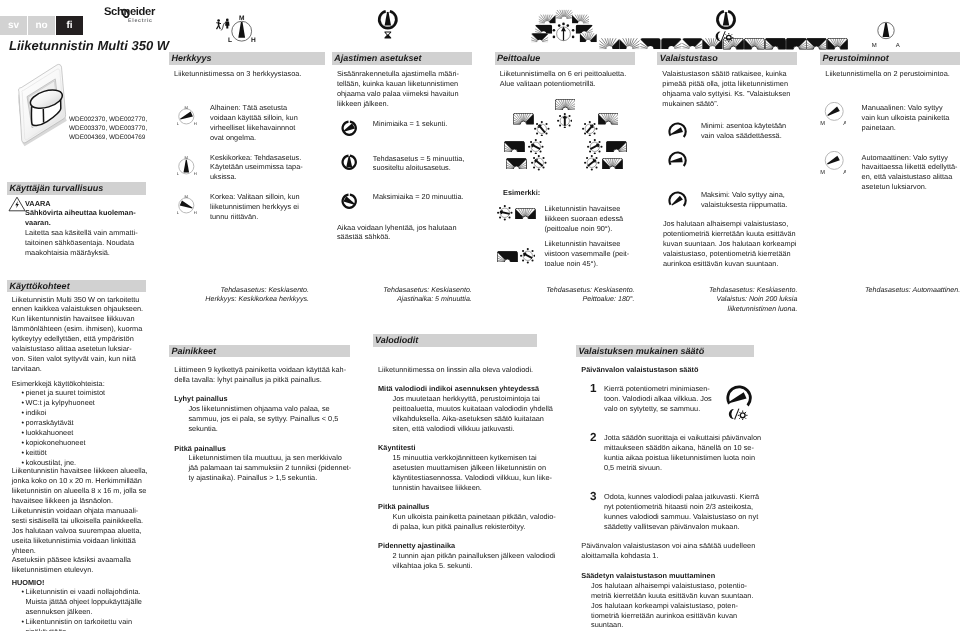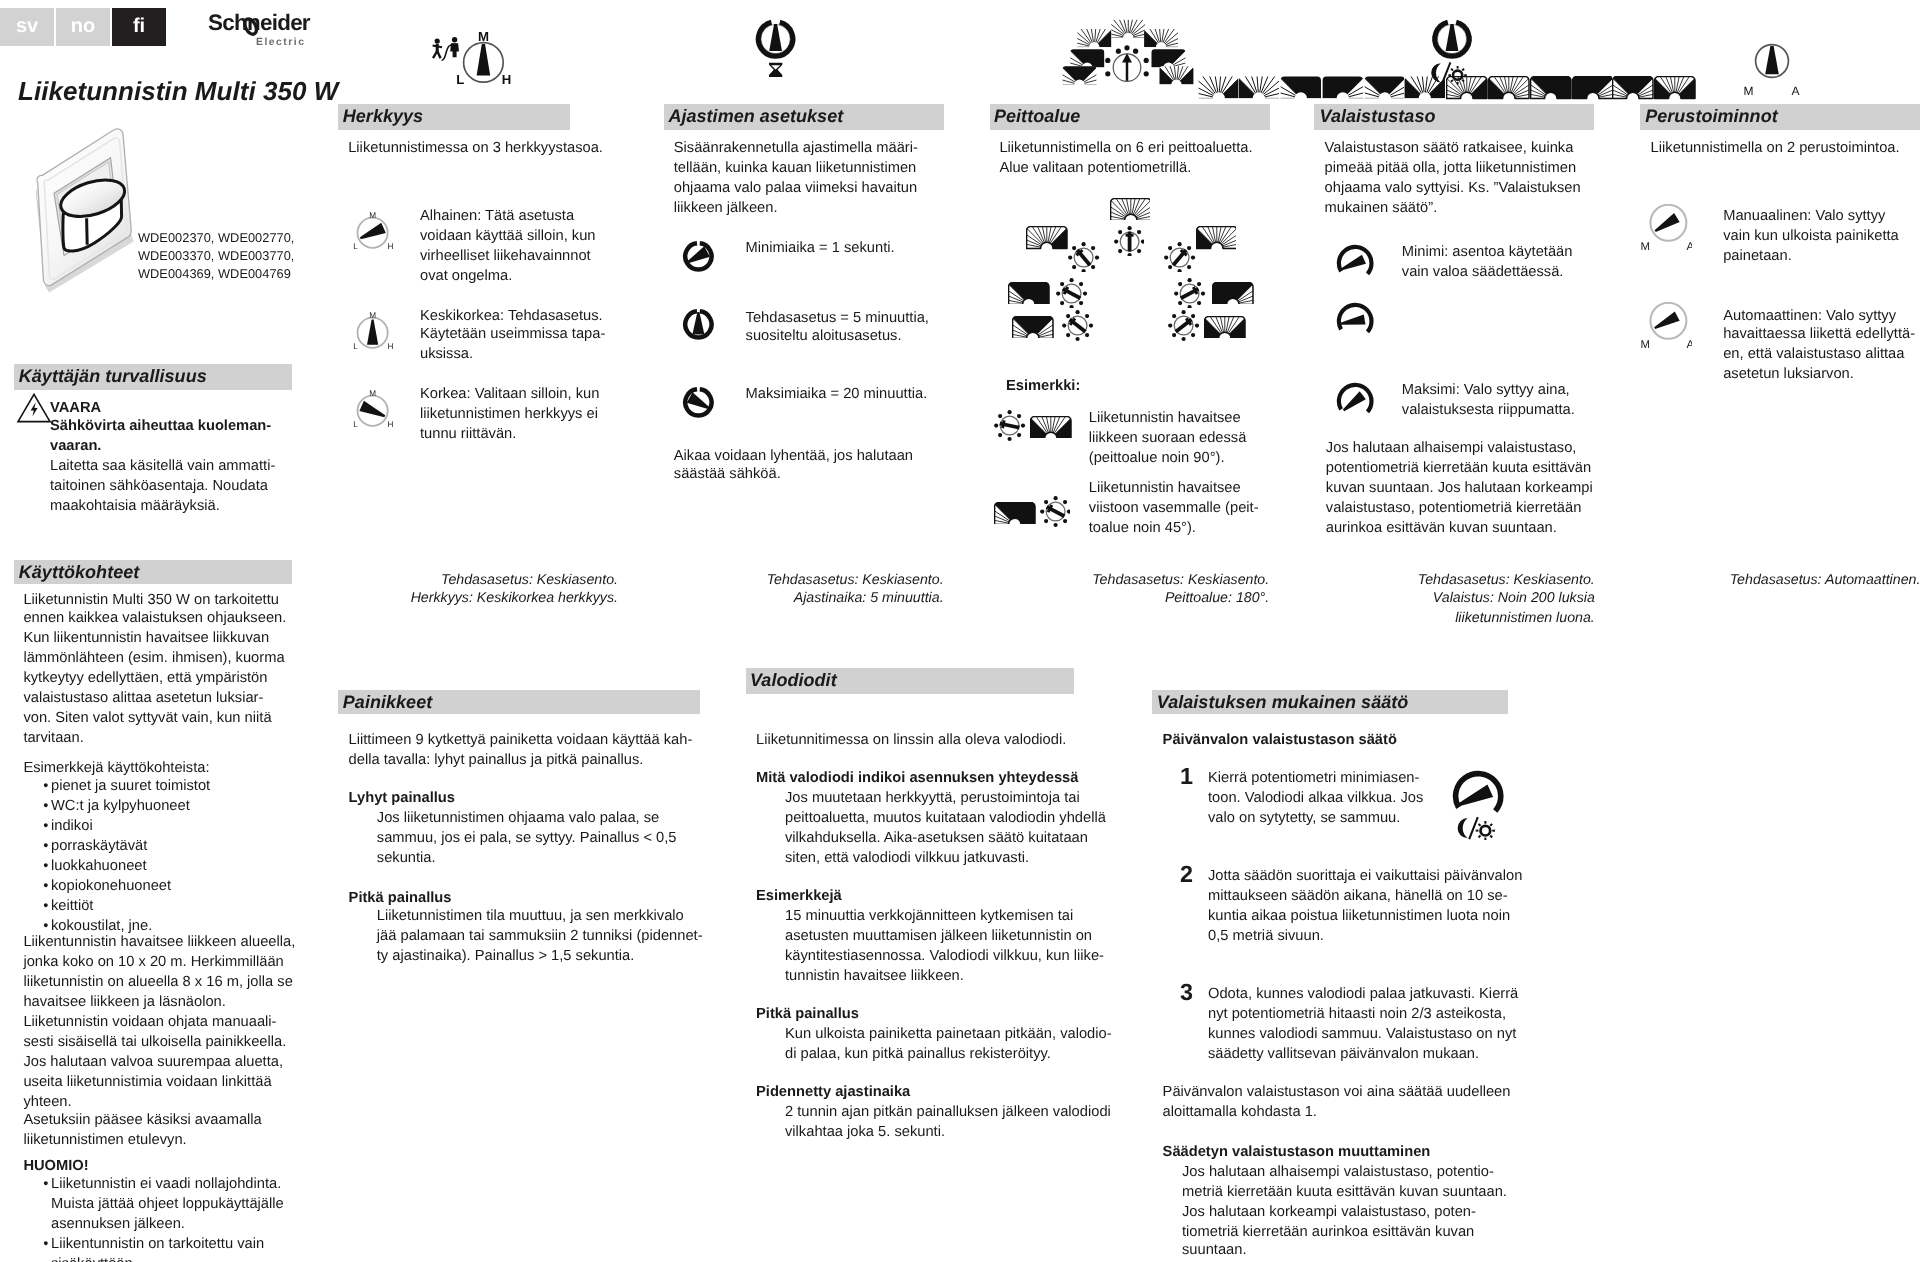--- a/index.html
+++ b/index.html
@@ -1,21 +1,21 @@
 <!DOCTYPE html>
 <html><head>
 <meta charset="utf-8">
 <style>
   html,body{margin:0;padding:0;}
   body{width:960px;height:631px;background:#fff;color:#1a1a1a;overflow:hidden;
        font-family:"Liberation Sans",sans-serif;-webkit-font-smoothing:antialiased;text-rendering:geometricPrecision;}
   .page{position:relative;width:960px;height:631px;}
   .abs{position:absolute;}
   
-  .langtabs{position:absolute;left:0;top:4px;display:flex;align-items:flex-end;}
+  .langtabs{position:absolute;left:0;top:16px;display:flex;align-items:flex-end;}
   .langtab{width:27px;height:19px;display:flex;align-items:center;justify-content:center;
            font-size:10px;font-weight:bold;color:#fff;background:#d2d2d2;margin-right:1px;}
   .langtab.active{background:#231f20;}
   
   .logo{position:absolute;left:104px;top:4px;width:70px;height:20px;}
   
   .ptitle{position:absolute;left:9px;top:37.5px;font-size:13px;font-weight:bold;font-style:italic;letter-spacing:0.02px;}
   
   .hdr{position:absolute;background:#d1d1d1;height:12.5px;display:flex;align-items:center;}
   .hdr span{font-size:9px;font-weight:bold;font-style:italic;padding-left:2.4px;letter-spacing:0.02px;}
@@ -141,21 +141,21 @@
 <div class="body" style="left:11.7px;top:555.4px;white-space:pre">Asetuksiin pääsee käsiksi avaamalla
 liiketunnistimen etulevyn.</div>
 <div class="body b" style="left:11.7px;top:578.4px;">HUOMIO!</div>
 <ul class="body ul" style="left:25.5px;top:587.3px;">
       <li style="white-space:pre">Liiketunnistin ei vaadi nollajohdinta.
 Muista jättää ohjeet loppukäyttäjälle
 asennuksen jälkeen.</li>
       <li style="white-space:pre">Liikentunnistin on tarkoitettu vain
 sisäkäyttöön.</li>
     </ul>
-<div class="hdr" style="left:169.0px;top:52px;width:116px;">
+<div class="hdr" style="left:169.0px;top:52px;width:156px;">
       <span>Herkkyys</span>
     </div>
 <div class="body" style="left:174.1px;top:69.3px;width:135px;white-space:pre">Liiketunnistimessa on 3 herkkyystasoa.</div>
 <div class="abs" style="left:176.0px;top:106.3px;"><svg width="22" height="19.2" viewBox="0 0 22 19.2">
 <circle cx="10.3" cy="10.4" r="7.55" fill="#fff" stroke="#b2b2b2" stroke-width="0.9"></circle>
 <path d="M4.38,13.58 L16.92,10.52 L14.64,5.40 L3.98,12.67 Z" fill="#121212"></path>
 <text x="10.3" y="3.0" font-size="4.1" text-anchor="middle" fill="#2a2a2a" font-family="Liberation Sans, sans-serif">M</text>
 <text x="1.8" y="18.6" font-size="4.1" text-anchor="middle" fill="#2a2a2a" font-family="Liberation Sans, sans-serif">L</text>
 <text x="19.3" y="18.6" font-size="4.1" text-anchor="middle" fill="#2a2a2a" font-family="Liberation Sans, sans-serif">H</text>
 </svg></div>
@@ -865,21 +865,21 @@
 ty ajastinaika). Painallus &gt; 1,5 sekuntia.</div>
 <div class="hdr" style="left:372.6px;top:334px;width:164px;">
       <span>Valodiodit</span>
     </div>
 <div class="body" style="left:378.0px;top:364.8px;white-space:pre">Liiketunnitimessa on linssin alla oleva valodiodi.</div>
 <div class="body b" style="left:378.0px;top:384.3px;">Mitä valodiodi indikoi asennuksen yhteydessä</div>
 <div class="body" style="left:392.5px;top:394.2px;white-space:pre">Jos muutetaan herkkyyttä, perustoimintoja tai
 peittoaluetta, muutos kuitataan valodiodin yhdellä
 vilkahduksella. Aika-asetuksen säätö kuitataan
 siten, että valodiodi vilkkuu jatkuvasti.</div>
-<div class="body b" style="left:378.0px;top:443.1px;">Esimerkkejä</div>
+<div class="body b" style="left:378.0px;top:443.1px;">Käyntitesti</div>
 <div class="body" style="left:392.5px;top:453.0px;white-space:pre">15 minuuttia verkkojännitteen kytkemisen tai
 asetusten muuttamisen jälkeen liiketunnistin on
 käyntitestiasennossa. Valodiodi vilkkuu, kun liike-
 tunnistin havaitsee liikkeen.</div>
 <div class="body b" style="left:378.0px;top:501.9px;">Pitkä painallus</div>
 <div class="body" style="left:392.5px;top:511.8px;white-space:pre">Kun ulkoista painiketta painetaan pitkään, valodio-
 di palaa, kun pitkä painallus rekisteröityy.</div>
 <div class="body b" style="left:378.0px;top:541.3px;">Pidennetty ajastinaika</div>
 <div class="body" style="left:392.5px;top:551.2px;white-space:pre">2 tunnin ajan pitkän painalluksen jälkeen valodiodi
 vilkahtaa joka 5. sekunti.</div>

